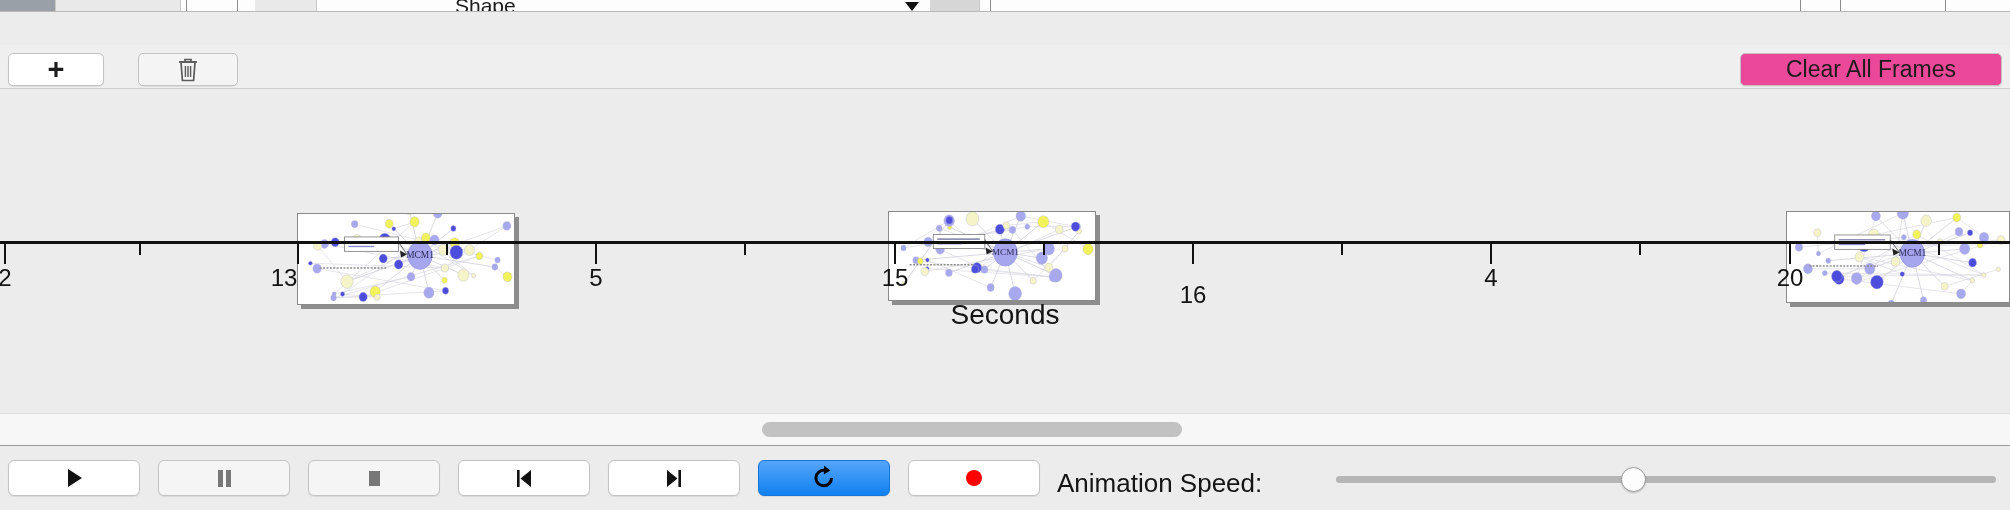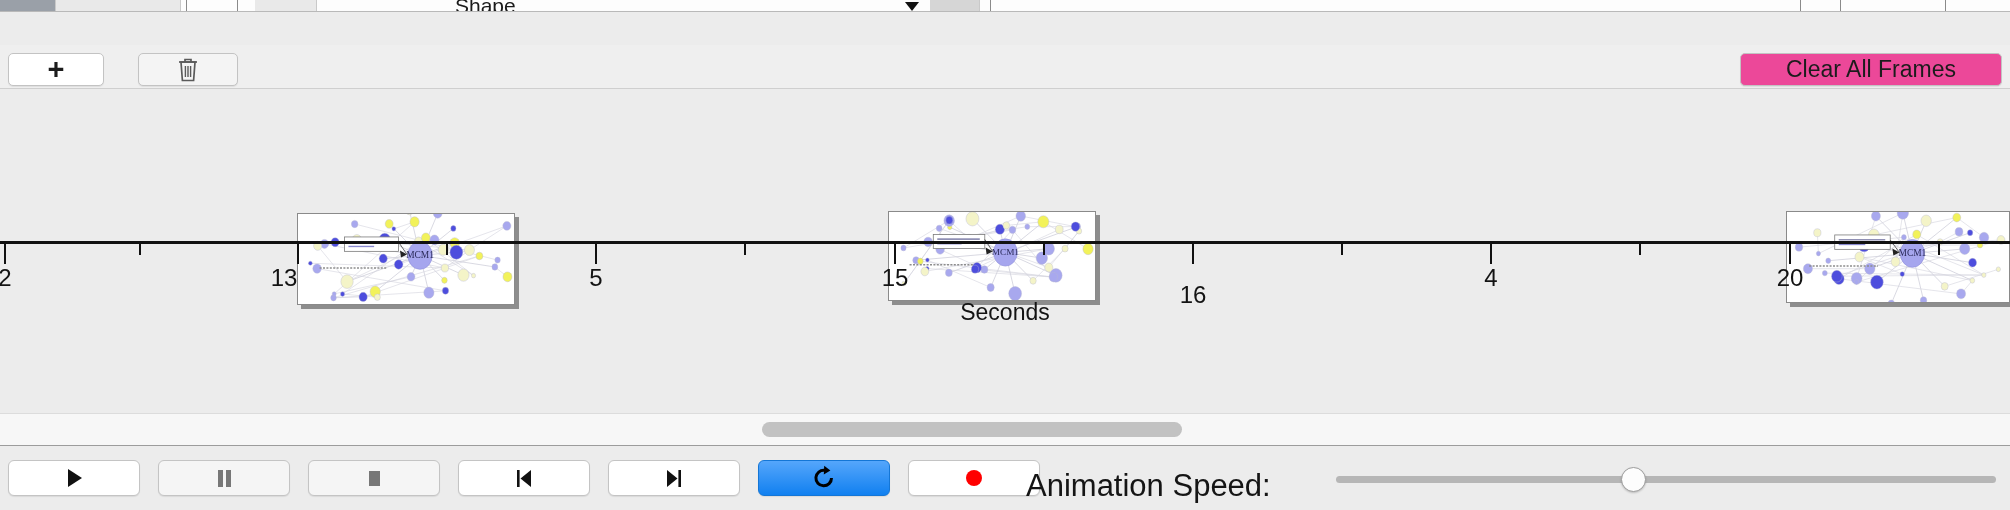--- a/index.html
+++ b/index.html
@@ -96,21 +96,21 @@
   }
   .tick { position: absolute; width: 2px; background: #111; top: 155px; }
   .tick.major { height: 20px; }
   .tick.minor { height: 11px; }
   .tick-label {
     position: absolute; top: 175px; font-size: 24px; color: #131313;
     transform: translateX(-50%); white-space: nowrap;
   }
   .axis-title {
     position: absolute; top: 210px; width: 2010px; text-align: center;
-    font-size: 23px; color: #131313;
+    font-size: 28px; color: #131313;
   }
 
   
   .scrollbar-row {
     position: absolute; left: 0; top: 413px; width: 2010px; height: 33px;
     background: #f7f7f7; border-top: 1px solid #dcdcdc; border-bottom: 1px solid #9c9c9c;
   }
   .scroll-thumb {
     position: absolute; top: 8px; left: 762px; width: 420px; height: 15px;
     background: #c2c2c2; border-radius: 8px; cursor: pointer;
@@ -128,22 +128,22 @@
     display: flex; align-items: center; justify-content: center; cursor: pointer;
   }
   .pbtn.grey { background: #f5f5f5; }
   .pbtn.accent {
     background: linear-gradient(to bottom, #55a6fb 0%, #1180f0 100%);
     border: 1px solid #1476d6;
   }
   .pbtn.white { background: #fff; }
 
   .speed-label {
-    position: absolute; top: 22px; left: 1026px;
-    font-size: 31px; color: #151515; white-space: nowrap;
+    position: absolute; top: 22px; left: 1057px;
+    font-size: 26px; color: #151515; white-space: nowrap;
   }
   .slider-track {
     position: absolute; top: 30px; left: 1336px; width: 660px; height: 7px;
     background: #b6b6b6; border-radius: 4px; cursor: pointer;
   }
   .slider-thumb {
     position: absolute; top: -9px; left: 297px; width: 25px; height: 25px;
     background: #fdfdfd; border: 1px solid #9d9d9d; border-radius: 50%;
     box-shadow: 0 1px 2px rgba(0,0,0,.2); cursor: pointer;
   }

